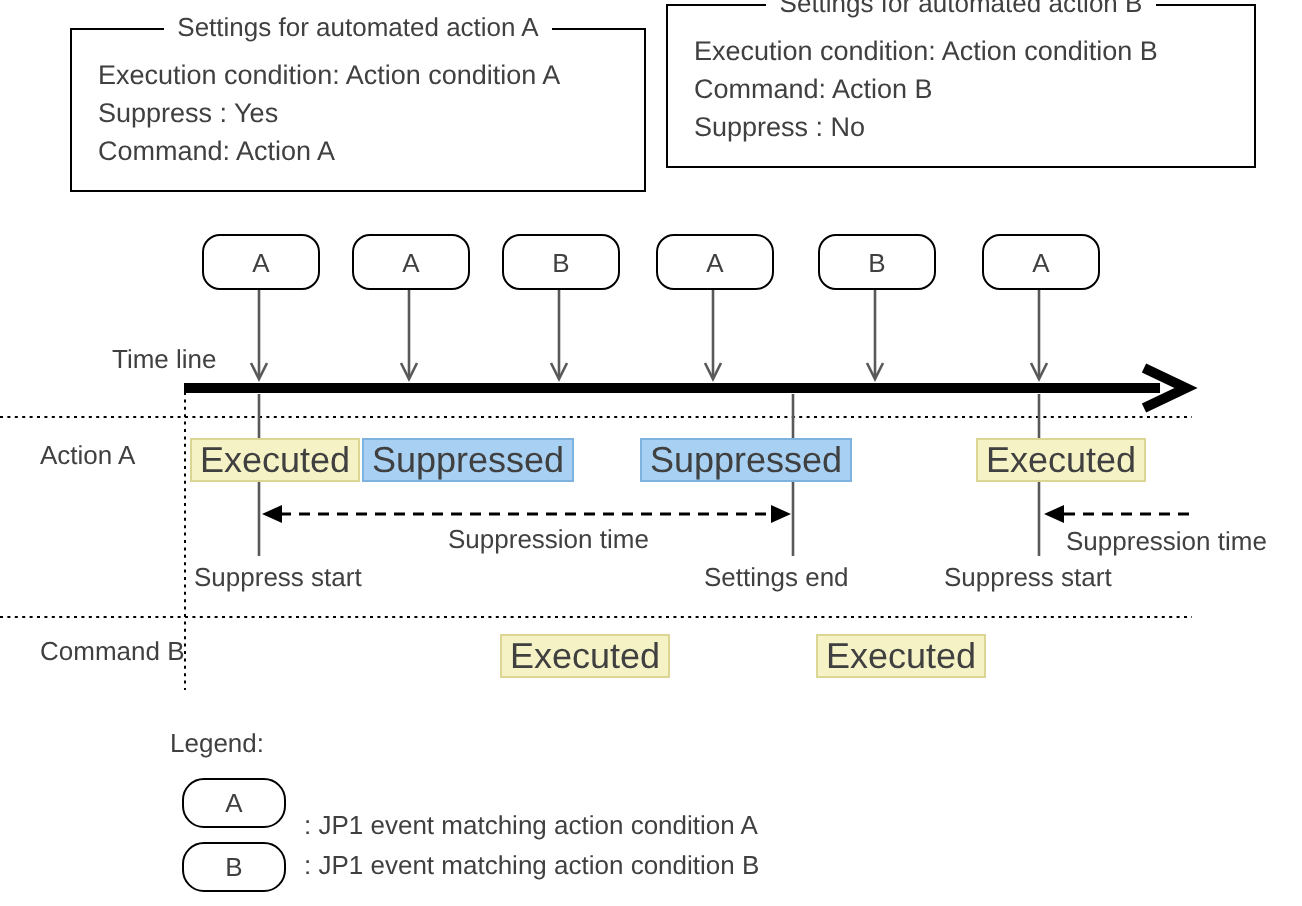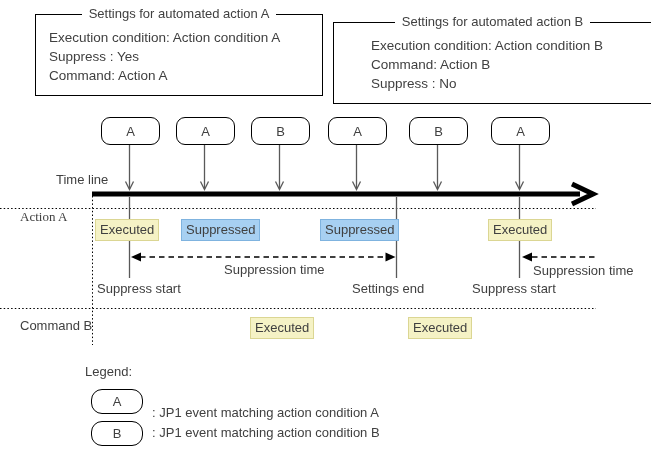--- a/index.html
+++ b/index.html
@@ -11,29 +11,29 @@
   .settings-box{
     position:absolute;border:1px solid #000;background:#fff;
     font-size:13.5px;line-height:19px;
   }
   .settings-box .box-title{
     position:absolute;top:-9px;left:0;right:0;text-align:center;font-size:13px;line-height:16px;
   }
   .settings-box .box-title span{background:#fff;padding:0 7px;}
   .settings-box .box-lines{padding:13px 4px 0 13px;}
   .box-a{left:35px;top:14px;width:286px;height:80px;}
-  .box-b{left:333px;top:22px;width:293px;height:80px;padding-left:24px;}
+  .box-b{left:333px;top:2px;width:293px;height:80px;}
   .bubble{
     position:absolute;width:57px;height:26px;border:1px solid #000;border-radius:9px;
     background:#fff;display:flex;align-items:center;justify-content:center;
     font-size:13px;
   }
   .label{position:absolute;font-size:13px;line-height:15px;white-space:nowrap;text-align:right;}
   .badge{
-    position:absolute;height:20px;line-height:20px;padding:0 4px;font-size:13px;white-space:nowrap;text-align:center;
+    position:absolute;height:20px;line-height:20px;padding:0 4px;font-size:18px;white-space:nowrap;text-align:center;
   }
   .badge-executed{background:#F5F2C5;border:1px solid #DBD693;}
   .badge-suppressed{background:#A7D0F2;border:1px solid #7FB3DF;}
   .legend-bubble{
     position:absolute;width:50px;height:23px;border:1px solid #000;border-radius:11px;
     background:#fff;display:flex;align-items:center;justify-content:center;font-size:13px;
   }
 </style>
 </head>
 <body>
@@ -103,21 +103,21 @@
 
   <div class="bubble" style="left:101px;top:117px;">A</div>
   <div class="bubble" style="left:176px;top:117px;">A</div>
   <div class="bubble" style="left:251px;top:117px;">B</div>
   <div class="bubble" style="left:328px;top:117px;">A</div>
   <div class="bubble" style="left:409px;top:117px;">B</div>
   <div class="bubble" style="left:491px;top:117px;">A</div>
 
   <div class="label" style="left:56px;top:172px;">Time line</div>
 
-  <div class="label" style="left:20px;top:209px;font-family:Liberation Serif, serif;">Action A</div>
+  <div class="label" style="left:20px;top:220px;">Action A</div>
   <div class="badge badge-executed" style="left:95px;top:219px;">Executed</div>
   <div class="badge badge-suppressed" style="left:181px;top:219px;">Suppressed</div>
   <div class="badge badge-suppressed" style="left:320px;top:219px;">Suppressed</div>
   <div class="badge badge-executed" style="left:488px;top:219px;">Executed</div>
 
   <div class="label" style="left:224px;top:262px;">Suppression time</div>
   <div class="label" style="left:97px;top:281px;">Suppress start</div>
   <div class="label" style="left:352px;top:281px;">Settings end</div>
   <div class="label" style="left:533px;top:263px;">Suppression time</div>
   <div class="label" style="left:472px;top:281px;">Suppress start</div>

